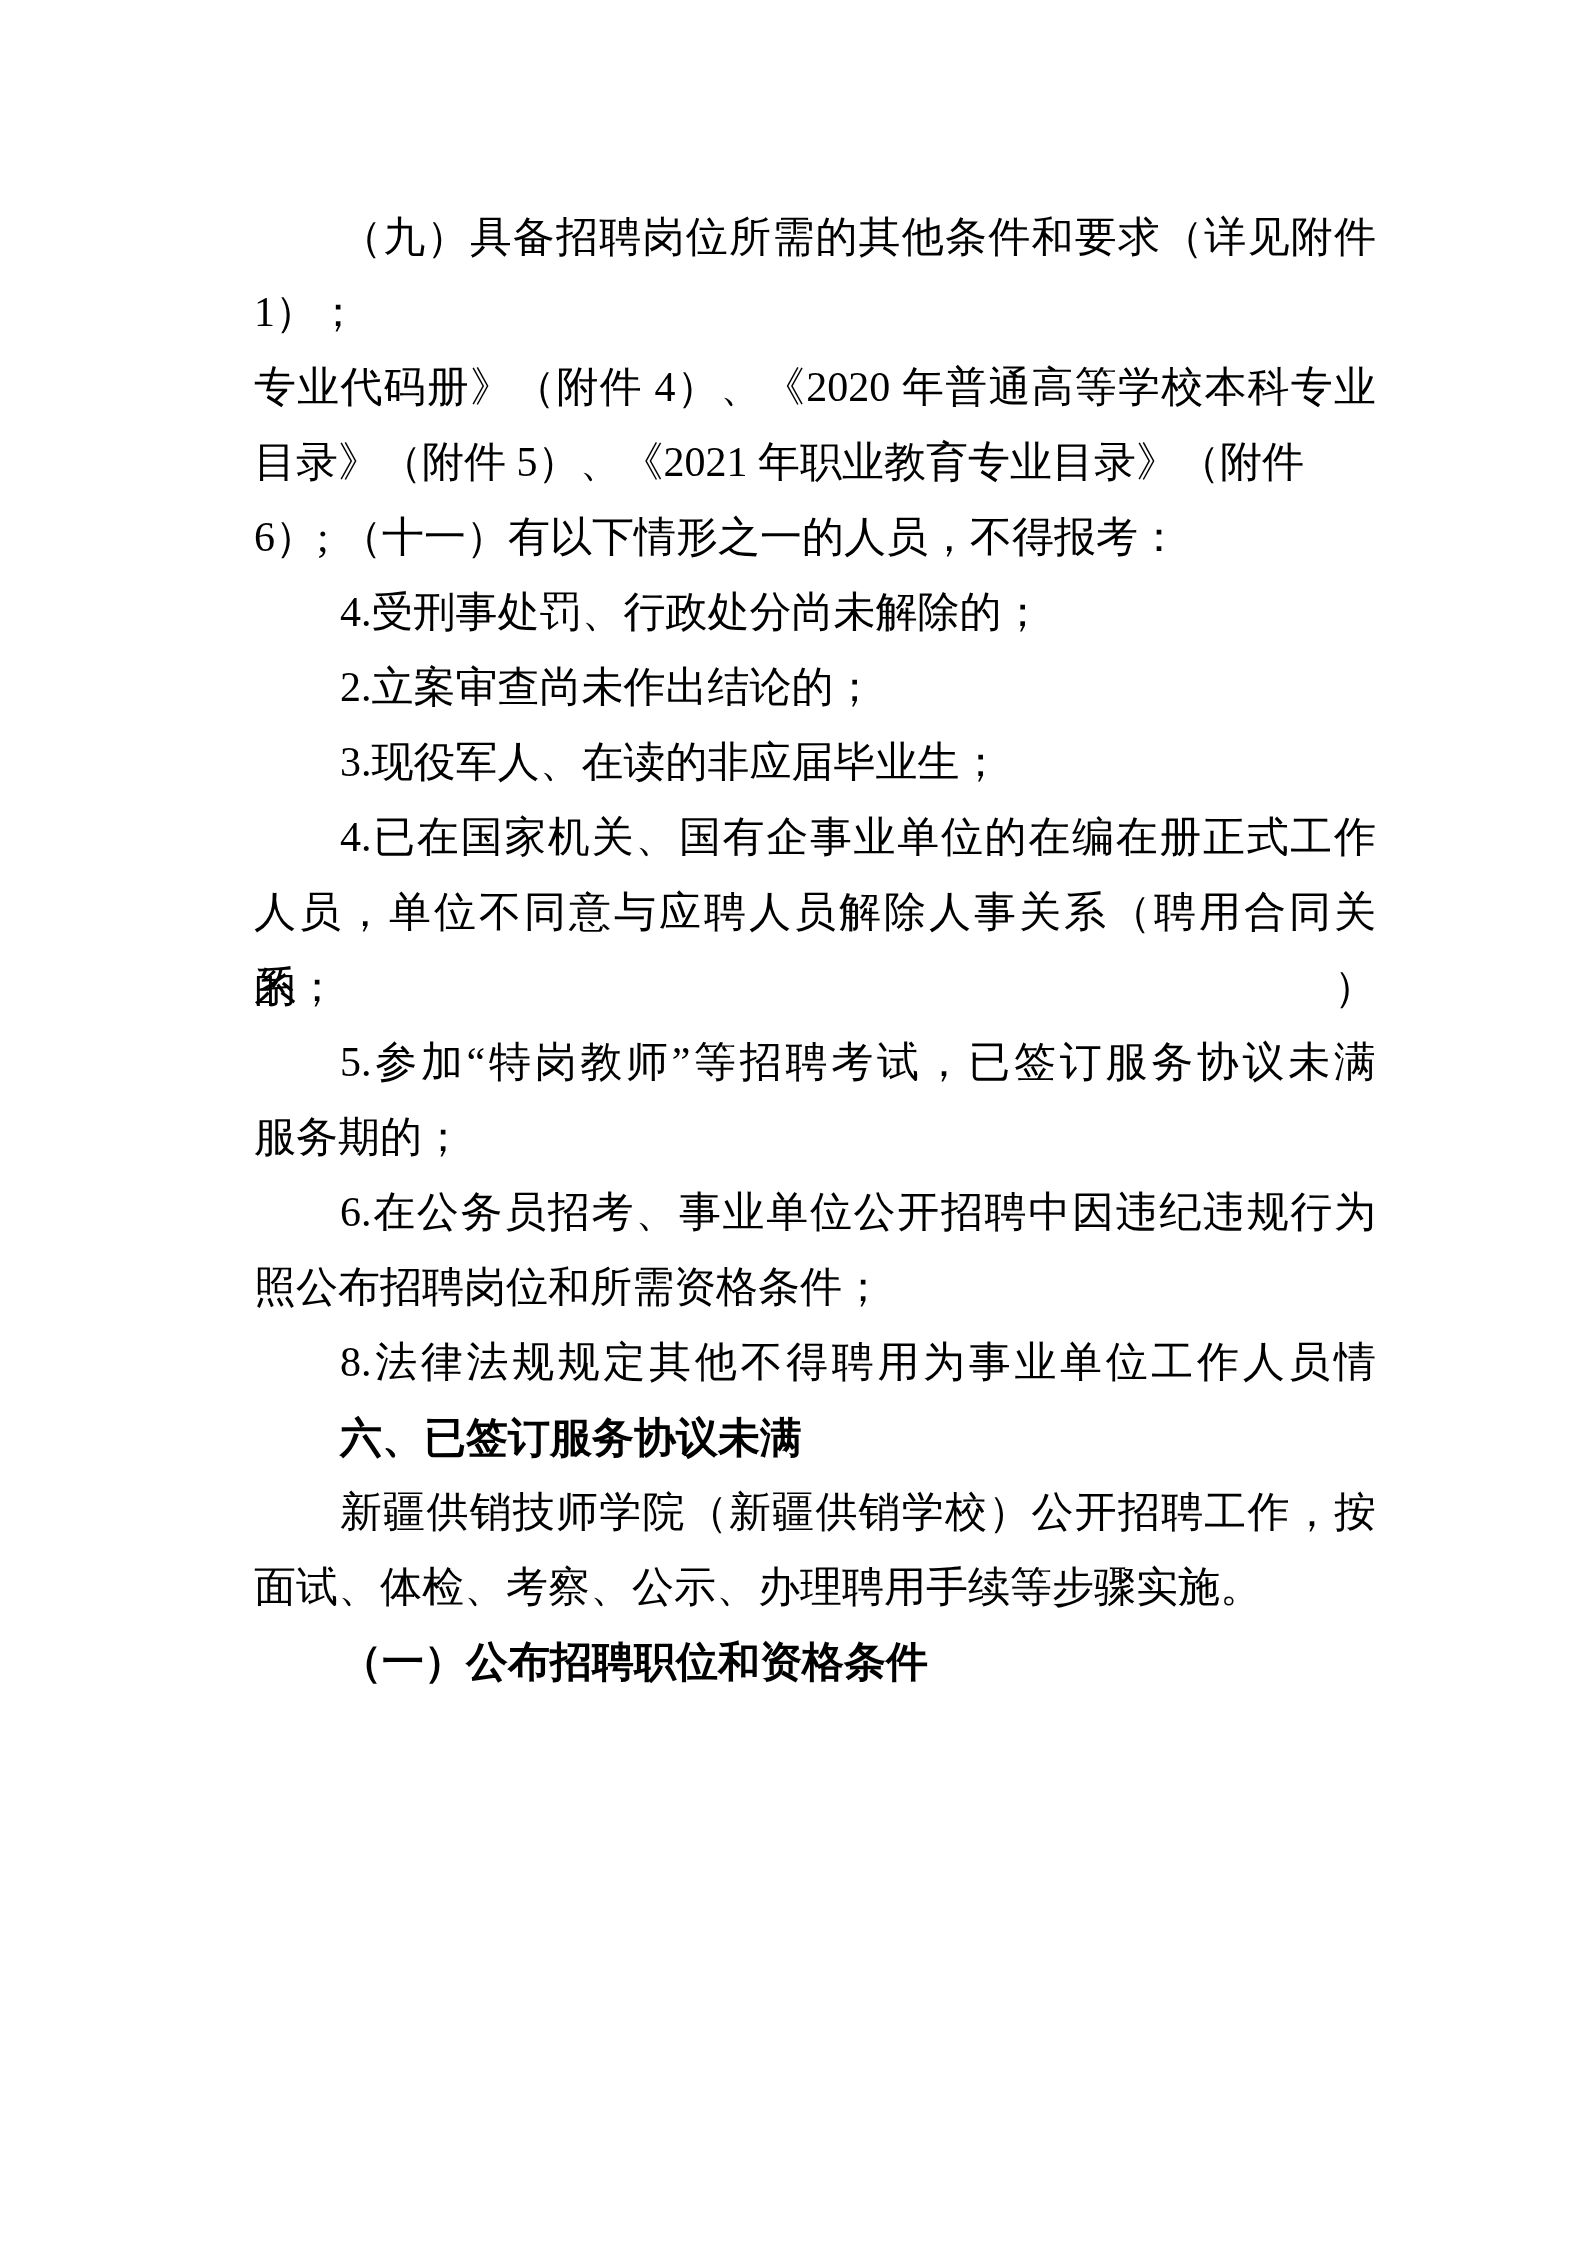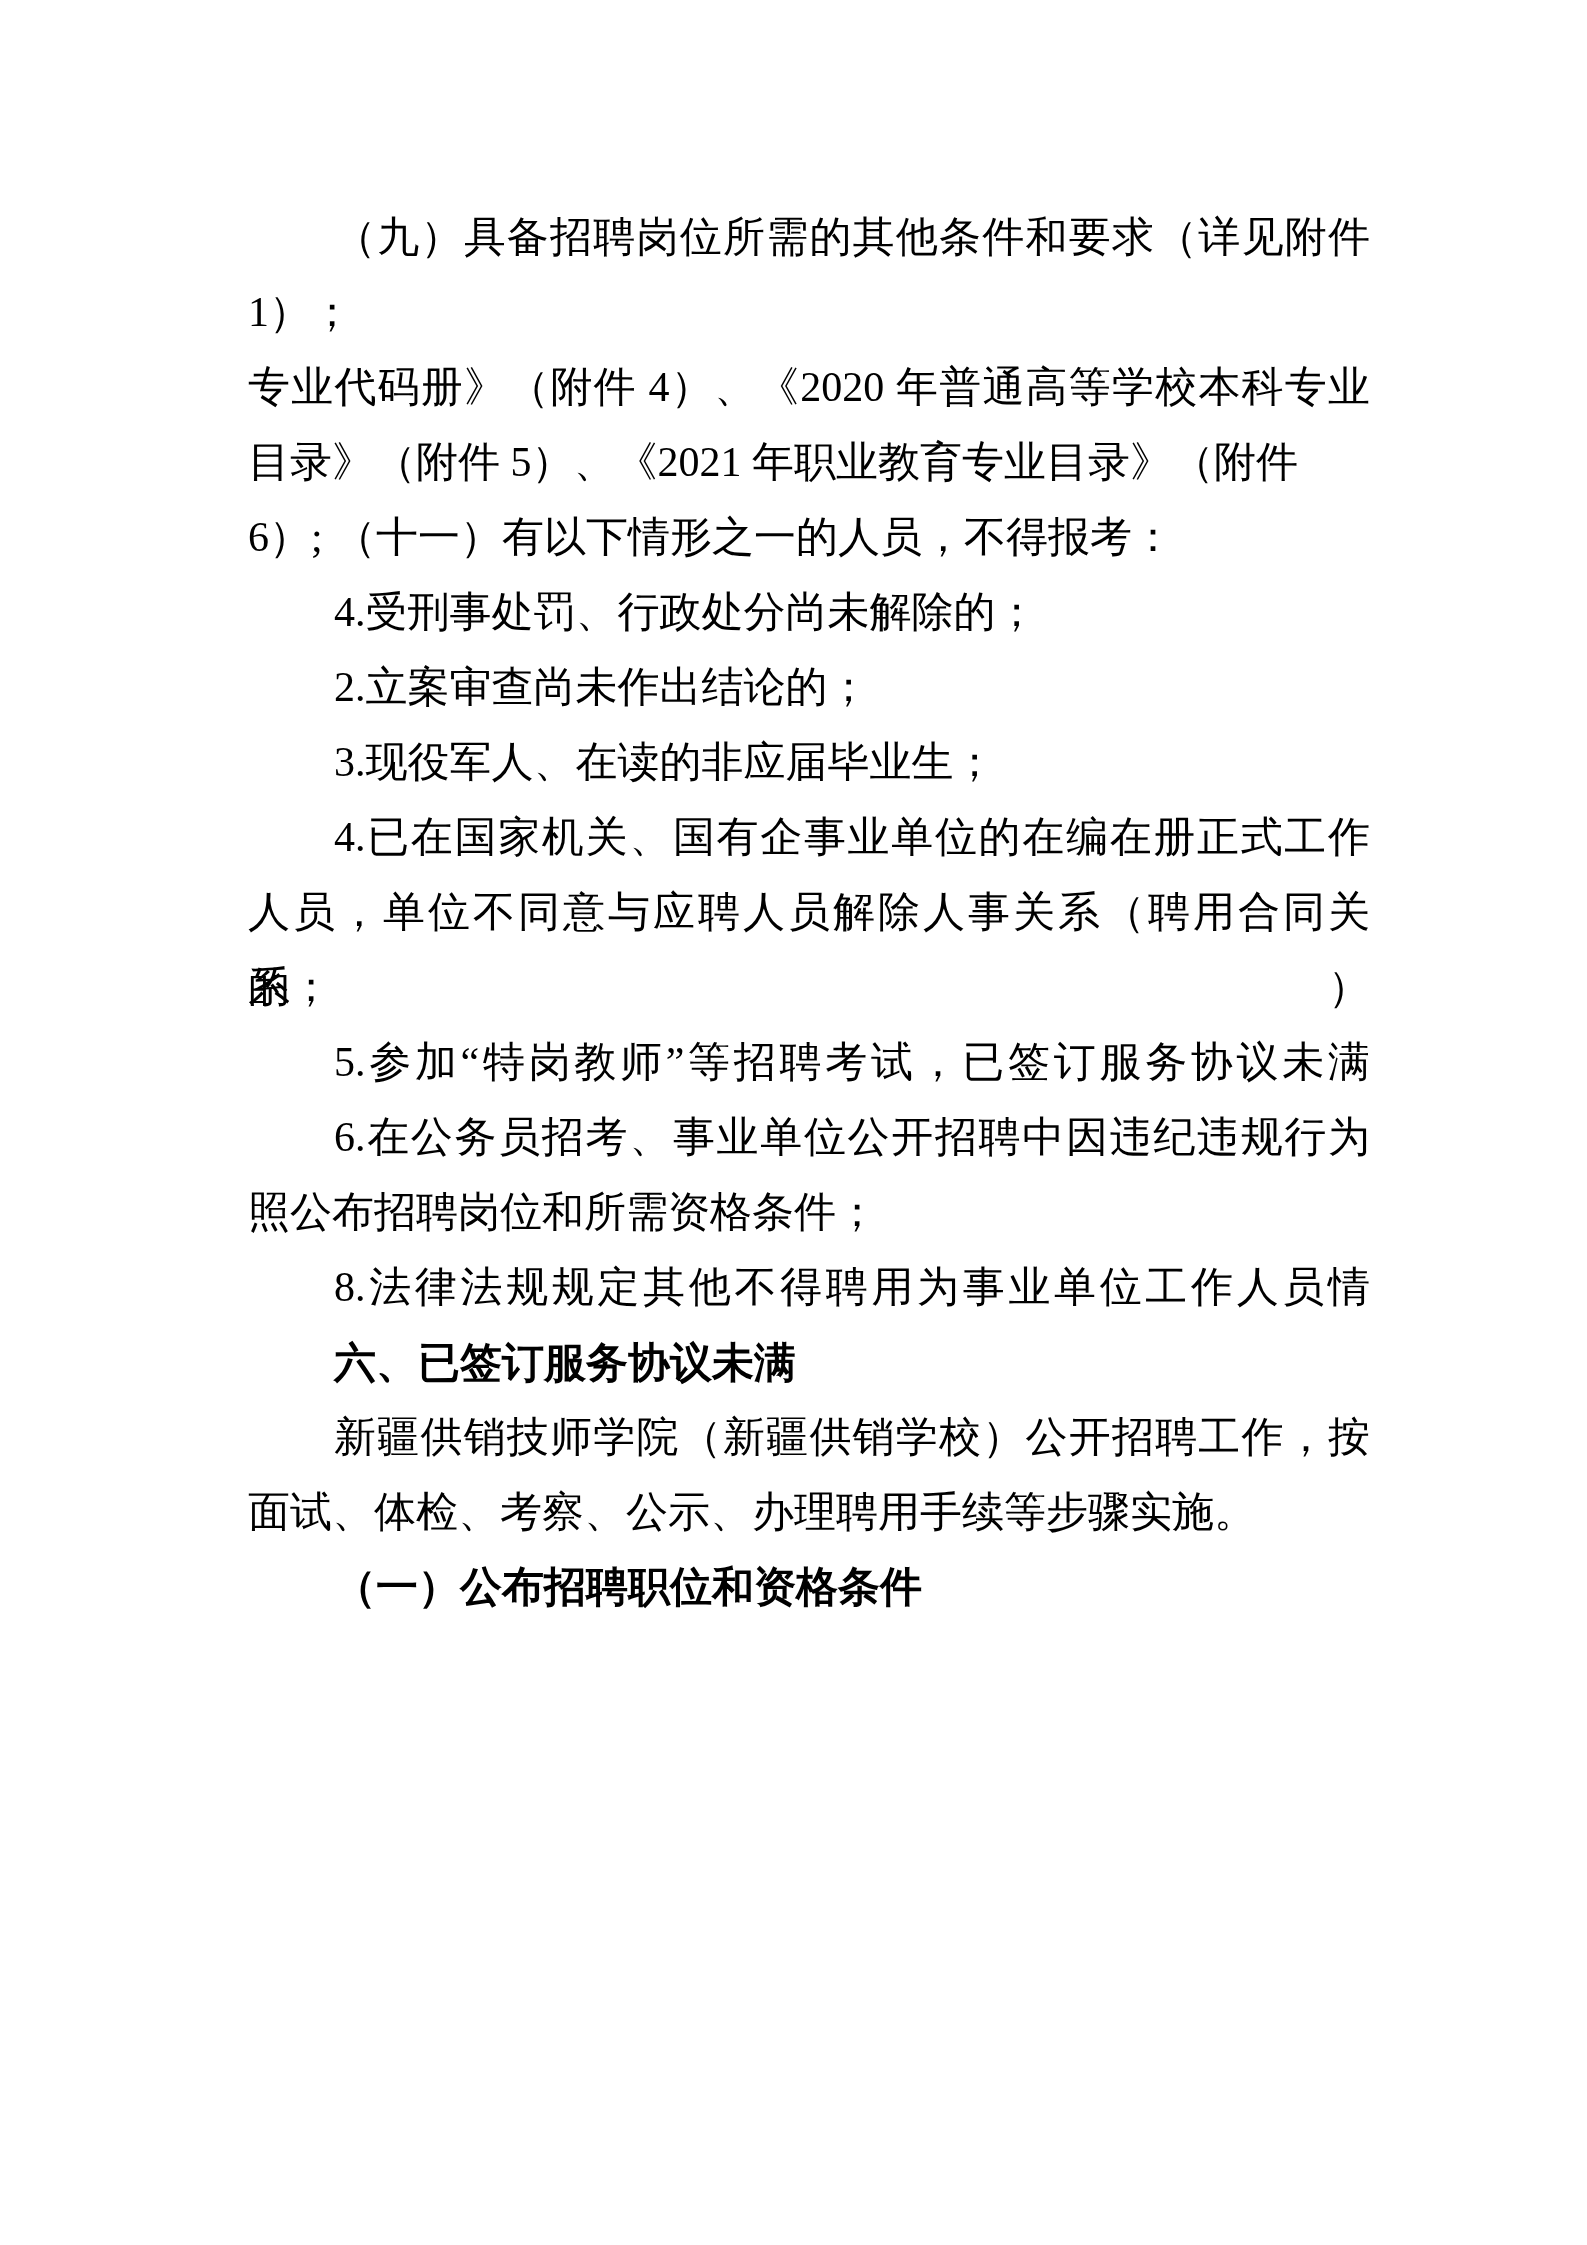--- a/index.html
+++ b/index.html
@@ -9,21 +9,21 @@
   }
   .page {
     position: relative;
     width: 1587px;
     height: 2245px;
     background: #ffffff;
     overflow: hidden;
   }
   .content {
     position: absolute;
-    left: 248px;
+    left: 254px;
     top: 200px;
     width: 1122px;
   }
   .line {
     height: 75px;
     line-height: 75px;
     font-size: 42px;
     color: #000000;
     font-family: "Liberation Serif", "DejaVu Serif", serif;
     overflow: visible;
@@ -66,20 +66,21 @@
 
     <div class="line indent end">2.立案审查尚未作出结论的；</div>
 
     <div class="line indent end">3.现役军人、在读的非应届毕业生；</div>
 
     <div class="line indent full">4.已在国家机关、国有企事业单位的在编在册正式工作</div>
     <div class="line full">人员，单位不同意与应聘人员解除人事关系（聘用合同关系）</div>
     <div class="line end">的；</div>
 
     <div class="line indent full">5.参加“特岗教师”等招聘考试，已签订服务协议未满</div>
+    <div class="line end">服务期的；</div>
 
     <div class="line indent full">6.在公务员招考、事业单位公开招聘中因违纪违规行为</div>
     <div class="line end">照公布招聘岗位和所需资格条件；</div>
 
 
     <div class="line indent full">8.法律法规规定其他不得聘用为事业单位工作人员情</div>
 
     <div class="line indent end heading-hei">六、已签订服务协议未满</div>
 
     <div class="line indent full">新疆供销技师学院（新疆供销学校）公开招聘工作，按</div>

